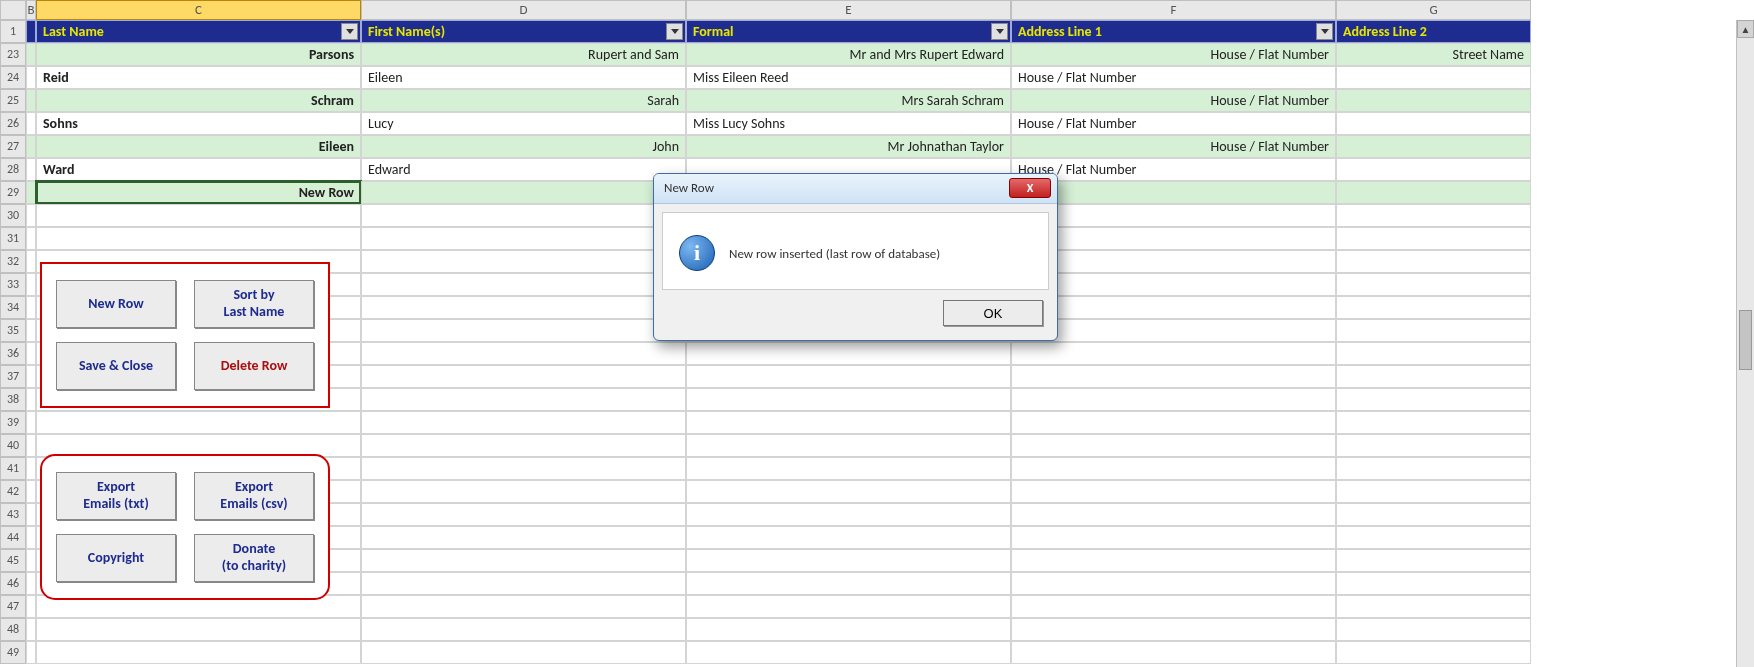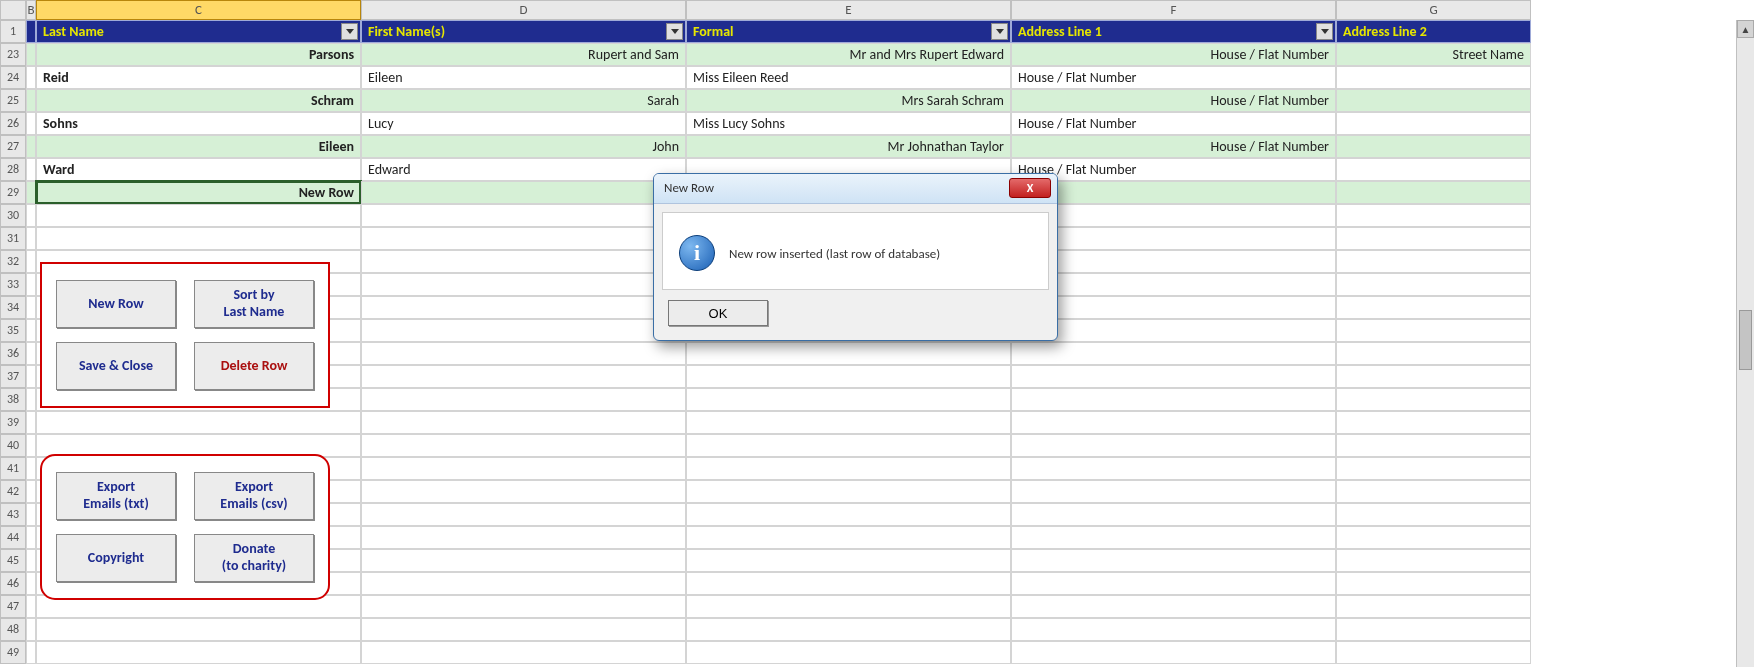--- a/index.html
+++ b/index.html
@@ -181,21 +181,21 @@
     display: flex;
     align-items: center;
     justify-content: center;
     border: 1px solid #0a3d7a;
     flex-shrink: 0;
   }
   .dialog-msg { font-size: 13px; color: #333; }
   .dialog-footer {
     padding: 10px 14px 14px 14px;
     display: flex;
-    justify-content: flex-start;
+    justify-content: flex-end;
   }
   .ok-btn {
     width: 100px;
     height: 26px;
     background: #ececec;
     border: 1px solid #777;
     box-shadow: 1px 1px 0 #999;
     font-size: 13px;
     cursor: pointer;
   }

